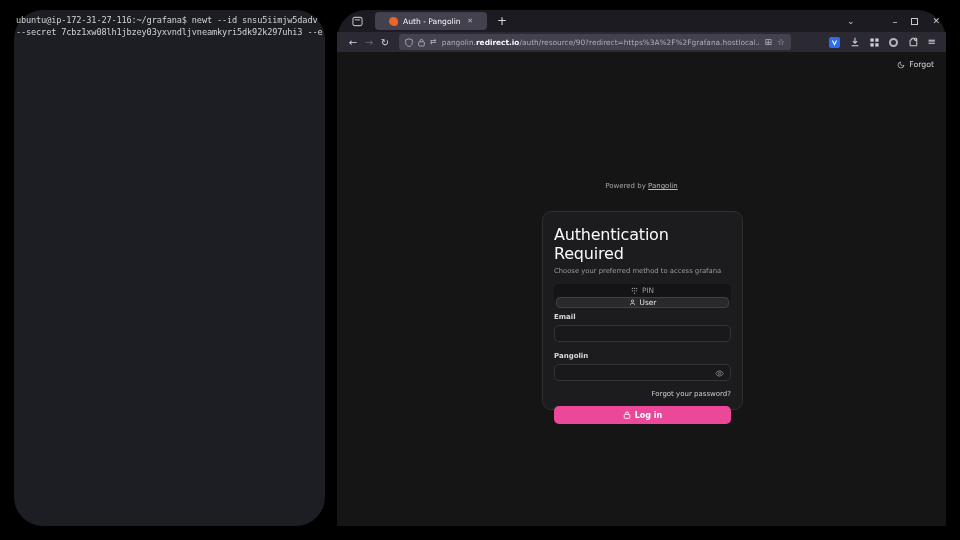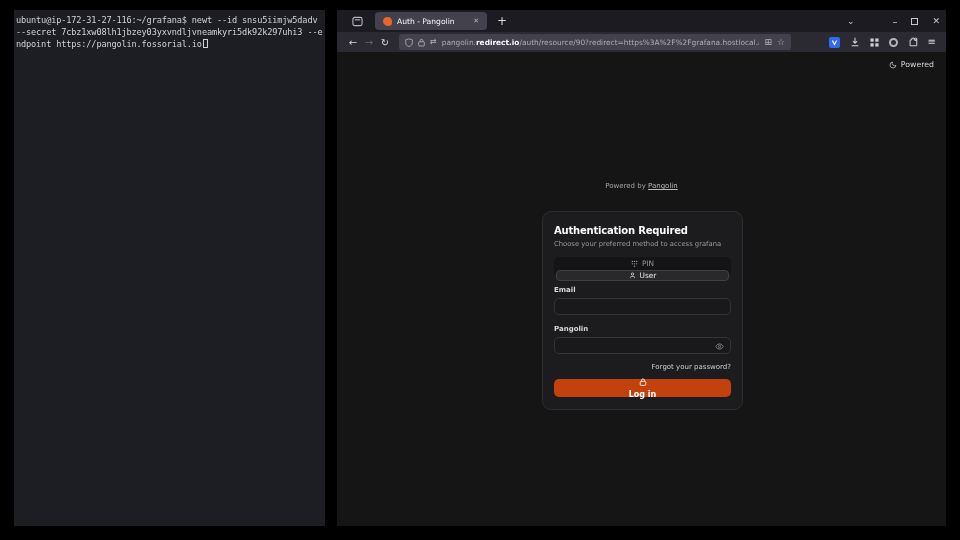--- a/index.html
+++ b/index.html
@@ -1,31 +1,31 @@
 <!DOCTYPE html>
 <html><head>
 <meta charset="utf-8">
 <style>
   * { margin:0; padding:0; box-sizing:border-box; }
   html,body { width:960px; height:540px; background:#000; overflow:hidden;
               font-family:"DejaVu Sans","Liberation Sans",sans-serif; }
-  .abs { position:absolute; }
+  .abs { position:absolute;border-radius:29px; }
 
   
   .terminal { left:14px; top:10px; width:311px; height:516px; background:#1d1e23; padding:4px 2px 0 2px; }
   .term-line { font-family:"DejaVu Sans Mono","Liberation Mono",monospace; font-size:8.6px;
                line-height:12px; color:#d2d3d6; white-space:pre; letter-spacing:-0.15px; }
   .cursor { display:inline-block; width:5px; height:9px; border:1px solid #d2d3d6; vertical-align:-1px; margin-left:1px; }
 
   
   .browser { left:337px; top:10px; width:609px; height:516px; background:#1c1b22; }
   .tabbar { height:22px; display:flex; align-items:center; padding:0 6px; }
   .ffview { width:16px; height:16px; display:flex; align-items:center; justify-content:center; margin-left:6px; border-radius:3px; }
   .tab { margin-left:10px; width:112px; height:18px; background:#42414d; border-radius:4px;
-         display:flex; align-items:center; padding:0 8px; gap:5px; }
+         display:flex; align-items:center; padding:0 14px; gap:5px; }
   .favicon { width:9px; height:9px; border-radius:50% 50% 45% 55%; background:#e8662a; flex:none; }
   .tab-title { flex:1; font-size:7.6px; color:#fbfbfe; white-space:nowrap; overflow:hidden; }
   .tab-close { font-size:7px; color:#b6b5bd; }
   .newtab { margin-left:10px; font-size:12px; color:#d8d7dd; line-height:1; }
   .tab-spacer { flex:1; }
   .wc { display:flex; align-items:center; gap:14px; color:#c9c8cf; }
   .wc .chev { font-size:9px; margin-right:24px; }
   .wc .min { font-size:10px; }
   .wc .max { width:7px; height:7px; border:1px solid #c9c8cf; display:inline-block; }
   .wc .cls { font-size:9px; }
@@ -44,43 +44,42 @@
   .glyph { color:#d0cfd6; font-size:10px; line-height:1; }
 
   .content { position:absolute; left:0; top:42px; width:609px; height:474px; background:#151516; }
   .theme-toggle { position:absolute; top:8px; right:12px; display:flex; align-items:center; gap:4px;
                   color:#d8d8d8; font-size:7.8px; }
   .powered { position:absolute; top:130px; left:0; width:100%; text-align:center; font-size:7px; color:#a5a5a5; }
   .powered a { color:#b9b9b9; text-decoration:underline; }
 
   .card { position:absolute; left:205px; top:159px; width:201px; height:199px; background:#1c1c1e;
           border:1px solid #2e2e31; border-radius:9px; padding:13px 11px 10px 11px; }
-  .card-title { font-size:10px; font-weight:700; color:#fafafa; letter-spacing:-0.2px; }
+  .card-title { font-size:16px; font-weight:400; color:#fafafa; letter-spacing:-0.2px; }
   .card-sub { margin-top:4px; font-size:6.8px; color:#9b9b9b; }
   .seg { margin-top:9px; height:19px; background:#141416; border-radius:5px; padding:2px; display:flex; gap:2px;flex-direction:column; }
   .seg-item { flex:1; display:flex; align-items:center; justify-content:center; gap:4px;
               font-size:7.4px; color:#9a9a9a; border-radius:4px; }
   .seg-item.active { background:#29292c; border:1px solid #414144; color:#ececec; }
   .fld-label { margin-top:10px; font-size:7px; font-weight:600; color:#d9d9d9; }
   .fld { margin-top:4px; height:17px; width:100%; border:1px solid #343437; border-radius:5px;
          background:#19191b; position:relative; }
   .eye { position:absolute; right:6px; top:4px; }
   .forgot { margin-top:9px; text-align:right; font-size:7px; color:#cfcfcf; }
-  .login-btn { margin-top:8px; height:18px; width:100%; background:#c2410c; border:none; border-radius:5px;
+  .login-btn { margin-top:8px; height:18px; width:100%; background:#ec4899; border:none; border-radius:5px;
                color:#fff; font-size:8px; font-weight:600; display:flex; align-items:center;
-               justify-content:center; gap:4px; font-family:inherit;flex-direction:column; }
+               justify-content:center; gap:4px; font-family:inherit; }
   svg { display:block; }
 </style>
 </head>
 <body>
 
 <div class="abs terminal">
   <div class="term-line">ubuntu@ip-172-31-27-116:~/grafana$ newt --id snsu5iimjw5dadv</div>
   <div class="term-line">--secret 7cbz1xw08lh1jbzey03yxvndljvneamkyri5dk92k297uhi3 --e</div>
-  <div class="term-line"><span>ndpoint https://pangolin.fossorial.io</span><span class="cursor"></span></div>
 </div>
 
 <div class="abs browser">
 
   <div class="tabbar">
     <span class="ffview">
       <svg width="11" height="11" viewBox="0 0 12 12">
           <rect x="1" y="1.5" width="10" height="9" rx="2" fill="none" stroke="#b6b5bd" stroke-width="1.2"></rect>
           <line x1="3" y1="4.2" x2="9" y2="4.2" stroke="#b6b5bd" stroke-width="1.2"></line>
         </svg>
@@ -155,21 +154,21 @@
   </div>
 
   <div class="content">
 
     <div class="theme-toggle">
       <span>
         <svg width="8" height="8" viewBox="0 0 24 24">
             <path d="M21 12.8A9 9 0 1 1 11.2 3a7 7 0 0 0 9.8 9.8z" fill="none" stroke="#d8d8d8" stroke-width="2"></path>
           </svg>
       </span>
-      <span>Powered</span>
+      <span>Forgot</span>
     </div>
 
     <div class="powered"><span>Powered by </span><a href="#">Pangolin</a></div>
 
     <div class="card">
       <div class="card-title">Authentication Required</div>
       <div class="card-sub">Choose your preferred method to access grafana</div>
 
       <div class="seg">
         <div class="seg-item">

